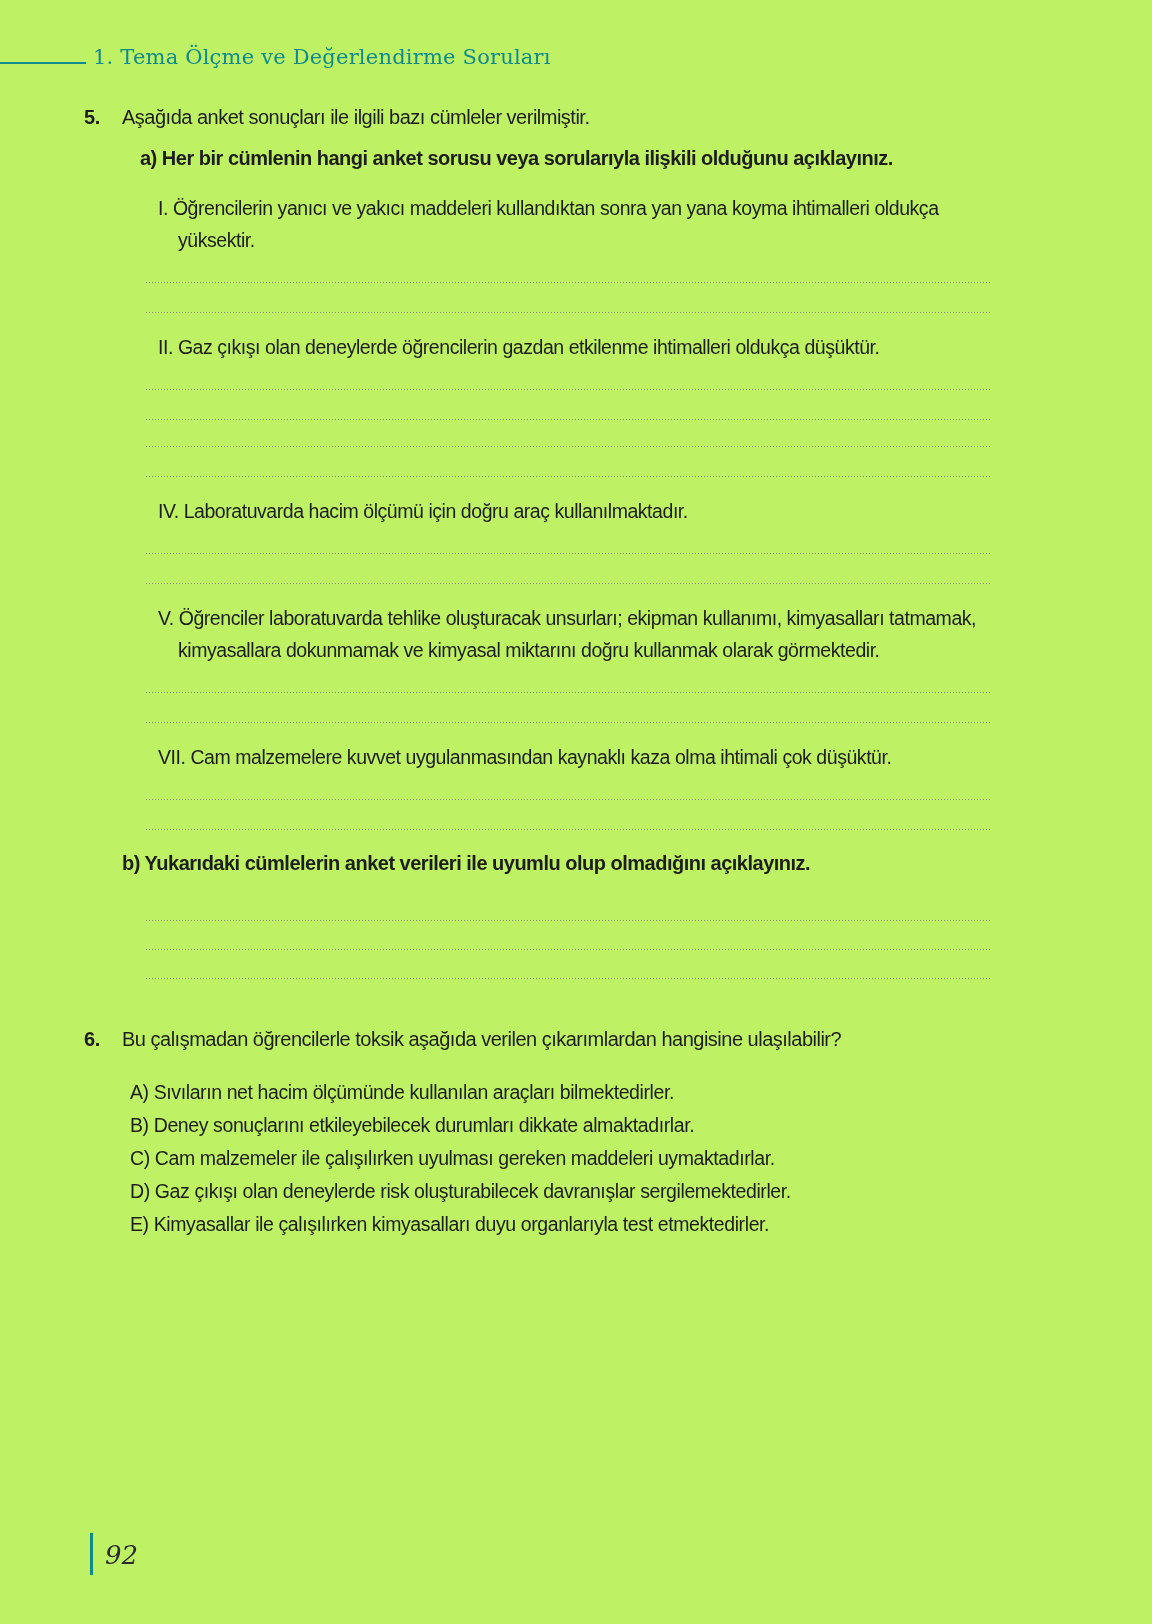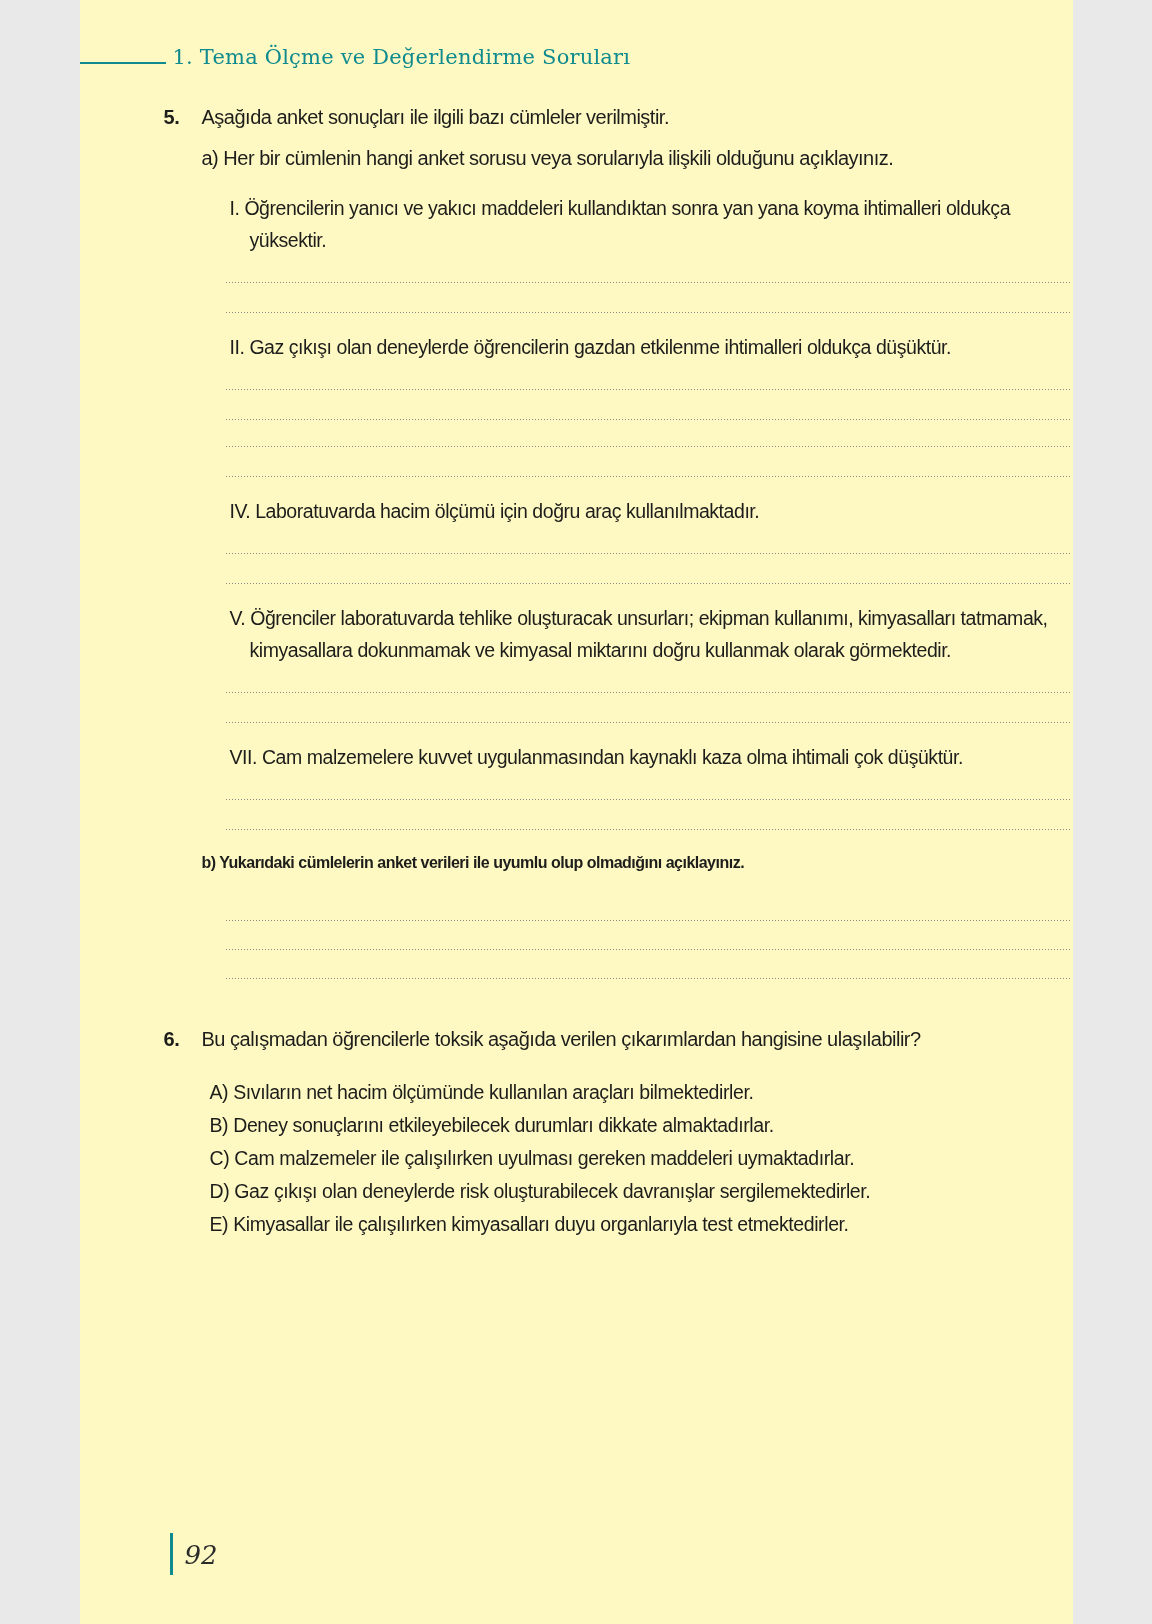--- a/index.html
+++ b/index.html
@@ -1,47 +1,47 @@
 <!DOCTYPE html>
 <html><head>
 <meta charset="utf-8">
 <style>
   html,body { margin:0; padding:0; background:#e9e9e9; }
   .page {
-    position:relative; width:993px; height:1624px; margin:0 auto;
-    background:#fef9c3; overflow:hidden;
+    position:relative; width:1152px; height:1624px; margin:0 auto;
+    background:#bef264; overflow:hidden;
     font-family:"Liberation Sans", sans-serif; color:#1d1d1b;
   }
   
   .header-rule { position:absolute; left:0; top:62px; width:86px; height:2px; background:#0f8a8e; }
   .header-title {
     position:absolute; left:93px; top:45px;
     font-family:"DejaVu Serif", "Liberation Serif", serif;
     font-size:21px; color:#0f8a8e; letter-spacing:0.2px;
   }
   
   .content { position:absolute; left:84px; top:104px; width:912px; }
   .qrow { display:flex; align-items:flex-start; }
   .qnum { flex:none; width:38px; font-weight:700; font-size:20px; line-height:27px; letter-spacing:-0.3px; }
   .qstem { font-weight:400; font-size:20px; line-height:27px; letter-spacing:-0.5px; }
-  .part-row { margin-left:38px; margin-top:14px; font-weight:400; font-size:20px; line-height:27px; letter-spacing:-0.5px; }
+  .part-row { margin-left:56px; margin-top:14px; font-weight:700; font-size:20px; line-height:27px; letter-spacing:-0.5px; }
   .items { margin-left:62px; width:864px; }
   .item { margin-bottom:18px; }
   .item:first-child .item-text { margin-top:20px; }
   .item-text {
-    margin:4px; font-size:19.5px; line-height:32px; letter-spacing:-0.45px;
+    margin:12px; font-size:19.5px; line-height:32px; letter-spacing:-0.45px;
     padding-left:20px; text-indent:-20px;
   }
   .dotline {
     height:1px; width:846px;
     background-image:repeating-linear-gradient(to right, #8a8a8a 0, #8a8a8a 1px, transparent 1px, transparent 3px);
   }
   .ans .dotline:first-child { margin-top:26px; }
   .ans .dotline + .dotline { margin-top:29px; }
-  .b-row { margin-left:38px; margin-top:14px; font-weight:700; font-size:16px; line-height:30px; letter-spacing:-0.5px; }
+  .b-row { margin-left:38px; margin-top:14px; font-weight:700; font-size:20px; line-height:30px; letter-spacing:-0.5px; }
   .b-lines { margin-left:62px; }
   .b-lines .dotline:first-child { margin-top:42px; }
   .b-lines .dotline + .dotline { margin-top:28px; }
   .q6 { margin-top:45px; }
   .q6 .qnum, .q6 .qstem { line-height:30px; }
   .options { margin-left:46px; margin-top:22px; }
   .option { font-size:19.5px; line-height:33px; letter-spacing:-0.4px; }
   
   .footer-bar { position:absolute; left:90px; top:1533px; width:3px; height:42px; background:#0f8a8e; }
   .page-number {

